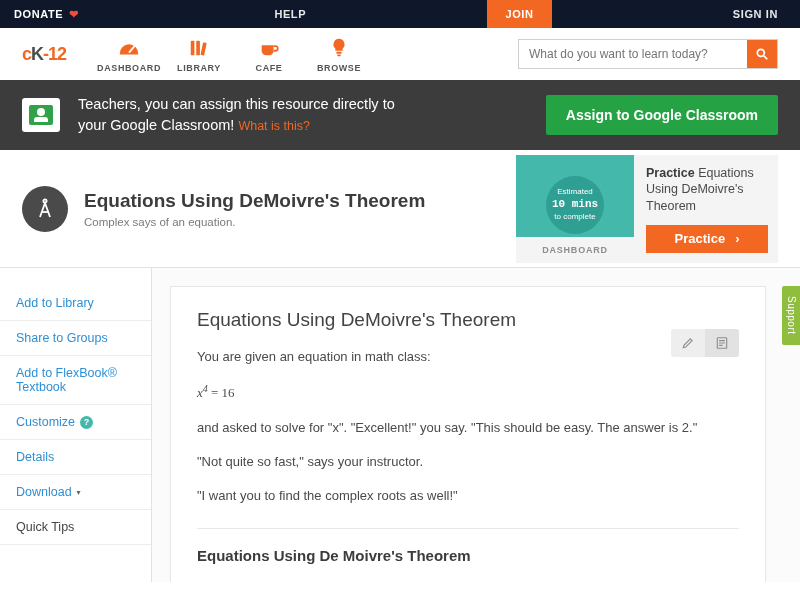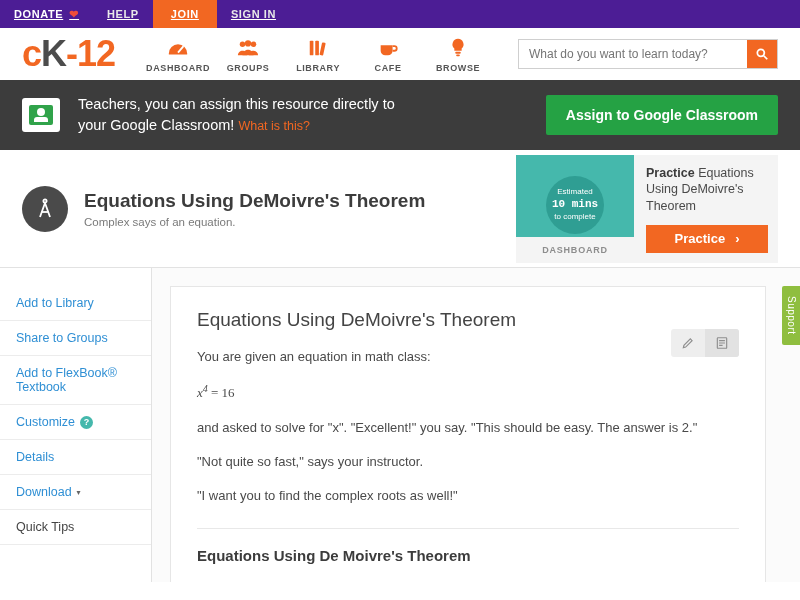--- a/index.html
+++ b/index.html
@@ -9,27 +9,26 @@
     overflow: hidden;
     background: #ffffff;
     font-family: "Liberation Sans", sans-serif;
     font-size: 13px;
     color: #333;
   }
 
   
   .topbar {
     height: 28px;
-    background: #4c1d95;
+    background: #0f172a;
     display: flex;
     align-items: stretch;
-    justify-content: flex-start;
+    justify-content: space-between;
     color: #ffffff;
     font-size: 11px;
-    text-decoration: underline;
   }
   .topbar .tb-item {
     display: flex; align-items: center;
     padding: 0 14px;
     letter-spacing: .6px;
     font-weight: bold;
     color: #e9e9e9;
     text-transform: uppercase;
   }
   .topbar .tb-donate { color: #ffffff; }
@@ -43,21 +42,21 @@
   
   .header {
     height: 52px;
     background: #ffffff;
     display: flex;
     align-items: center;
     padding: 0 22px;
     border-bottom: 0;
   }
   .logo {
-    font-size: 36px;
+    font-size: 18px;
     font-weight: bold;
     color: #f26722;
     letter-spacing: -1px;
     margin-right: 28px;
     line-height: 1;
     white-space: nowrap;
   }
   .logo .k { color: #4c4c4c; }
   .nav { display: flex; align-items: flex-start; gap: 0; justify-content: space-between; }
   .nav-item {
@@ -390,32 +389,20 @@
 
   <div class="nav">
     <div class="nav-item">
       <span class="nav-icon">
         <svg viewBox="0 0 24 24" fill="currentColor">
             <path d="M2 18a10 10 0 0 1 20 0v1H2v-1z"></path>
             <path d="M12 17l6-7" stroke="#fff" stroke-width="2" fill="none"></path>
           </svg>
       </span>
       <span>DASHBOARD</span>
-    </div>
-    <div class="nav-item">
-      <span class="nav-icon">
-        <svg viewBox="0 0 24 24" fill="currentColor">
-            <circle cx="6" cy="8" r="3"></circle>
-            <circle cx="12" cy="7" r="3.4"></circle>
-            <circle cx="18" cy="8" r="3"></circle>
-            <path d="M1 20c0-3 2.4-5 5-5s5 2 5 5H1zM13 20c0-3 2.4-5 5-5s5 2 5 5H13z"></path>
-            <path d="M6 20c0-3.4 2.7-6 6-6s6 2.6 6 6H6z"></path>
-          </svg>
-      </span>
-      <span>GROUPS</span>
     </div>
     <div class="nav-item">
       <span class="nav-icon">
         <svg viewBox="0 0 24 24" fill="currentColor">
             <rect x="3" y="4" width="4" height="16" rx="1"></rect>
             <rect x="9" y="4" width="4" height="16" rx="1"></rect>
             <rect x="15" y="6" width="4" height="14" rx="1" transform="rotate(12 17 13)"></rect>
           </svg>
       </span>
       <span>LIBRARY</span>

